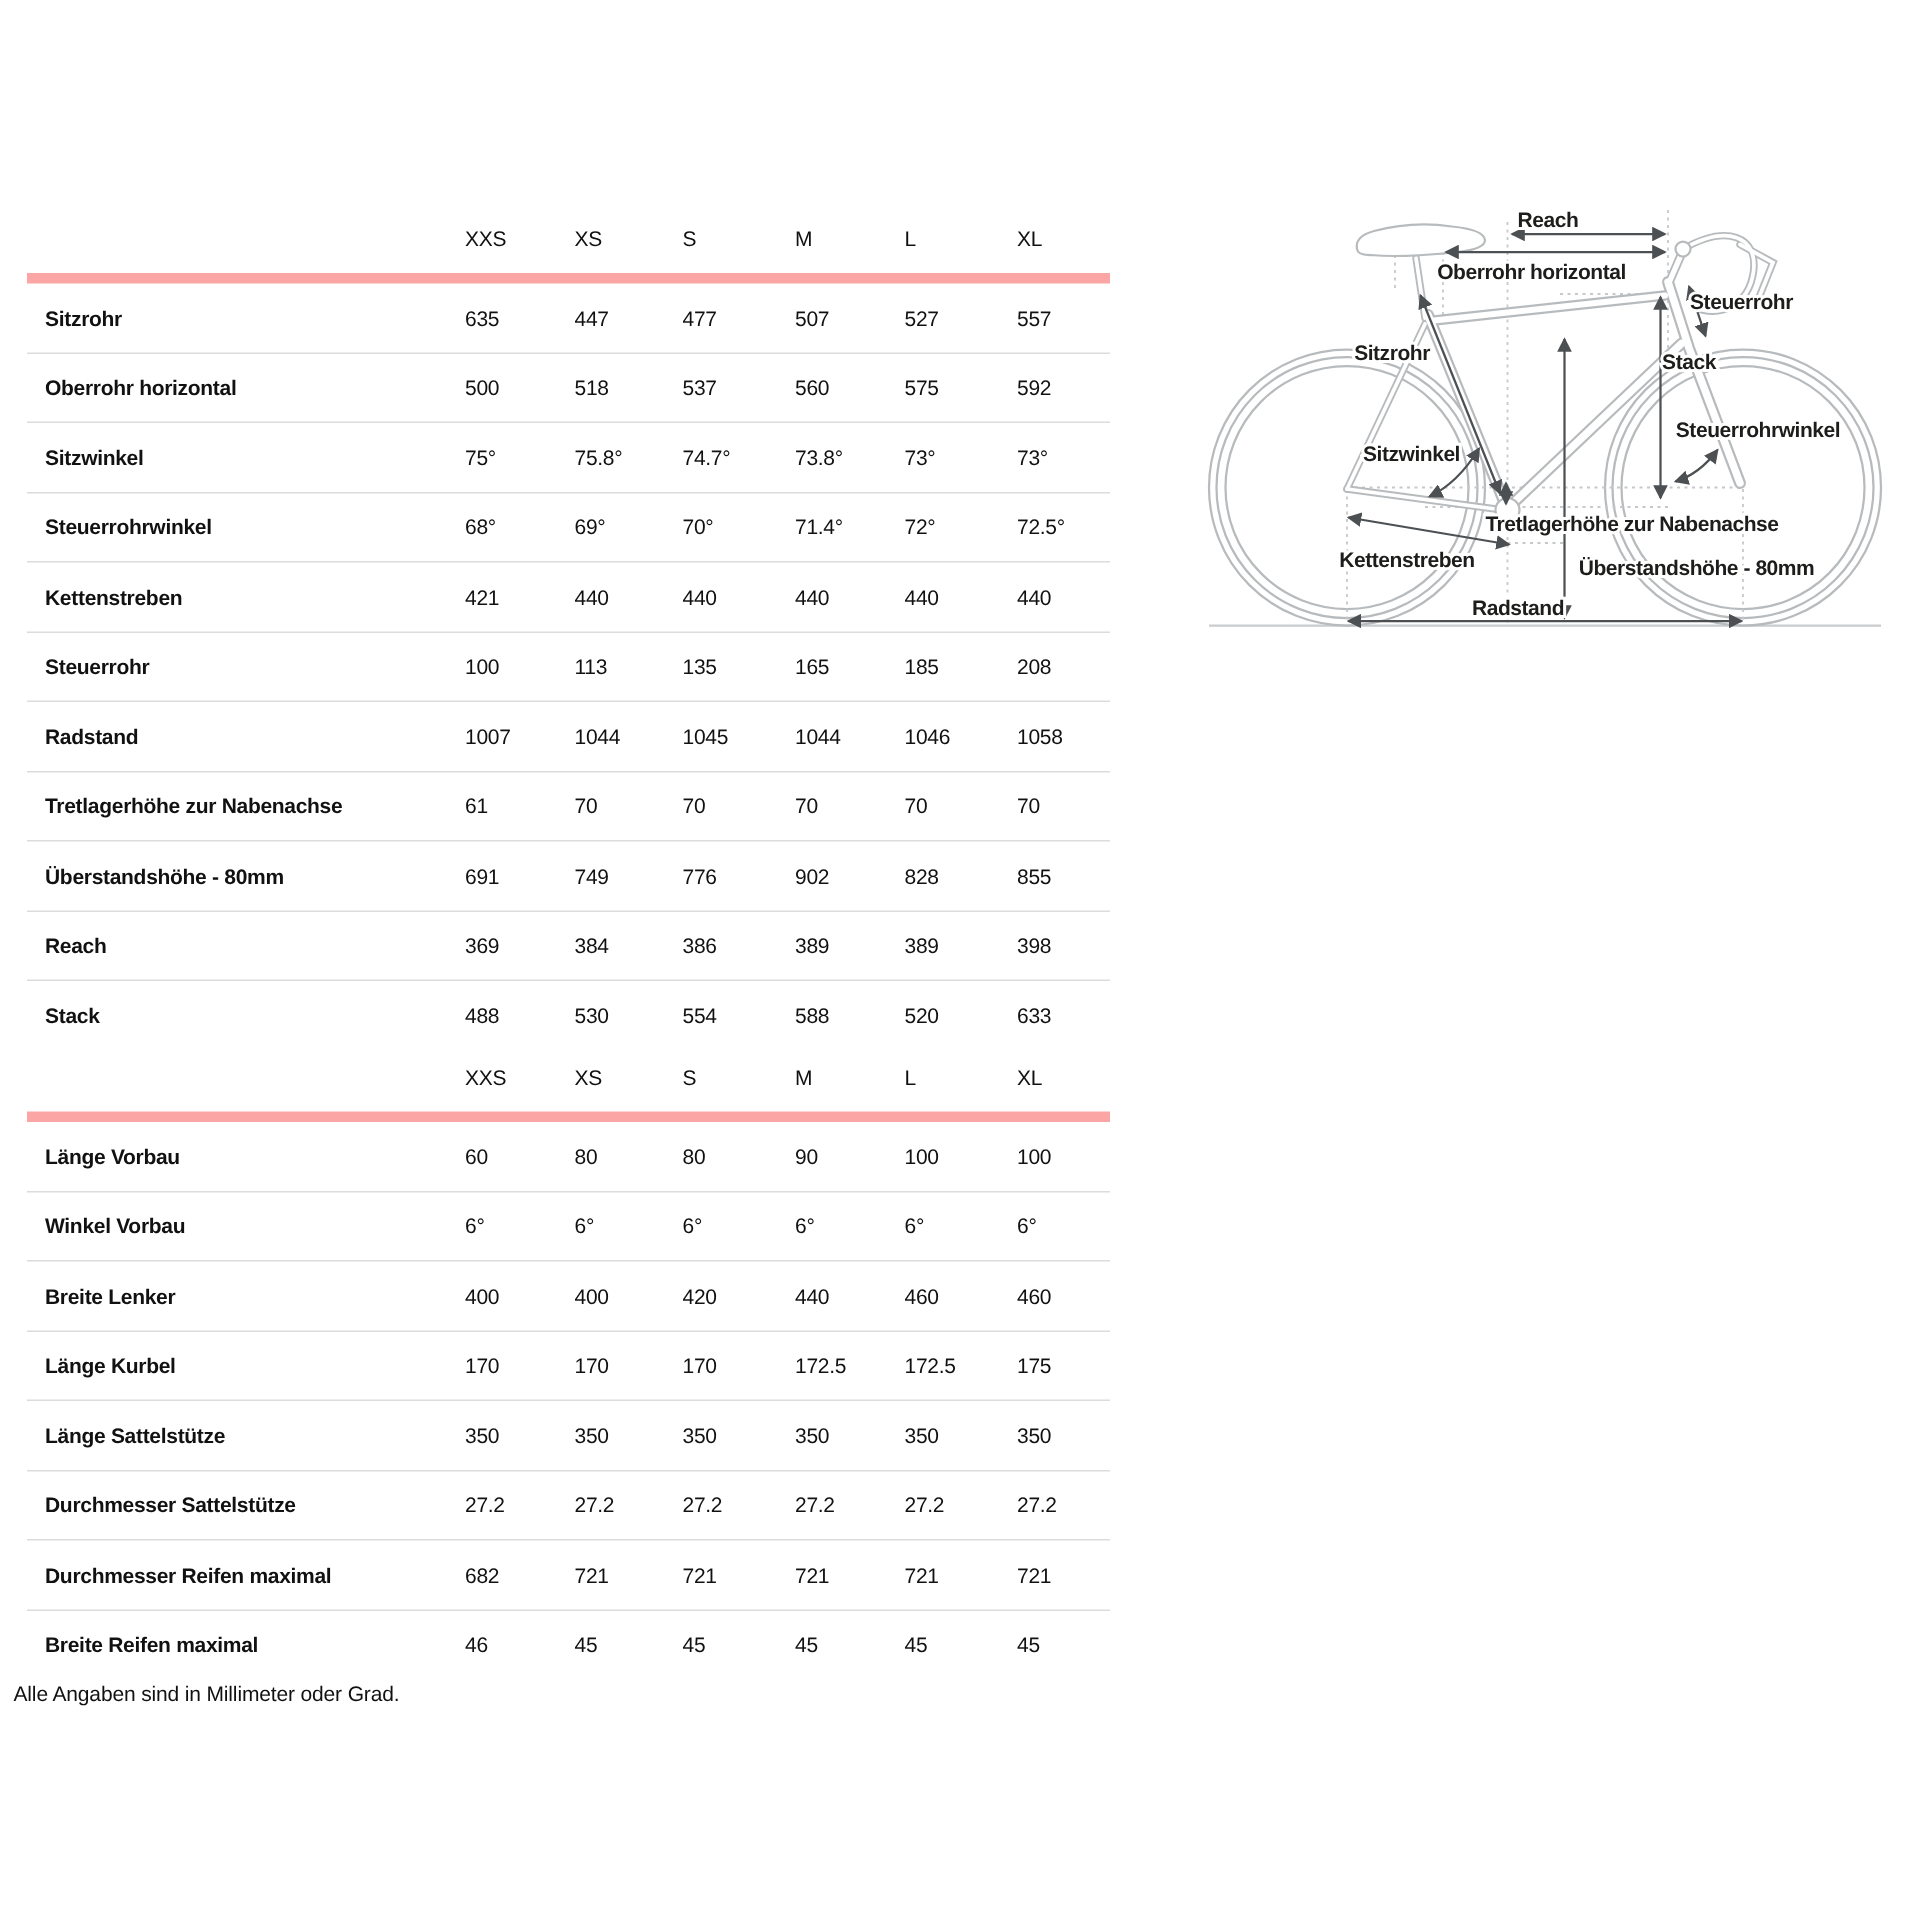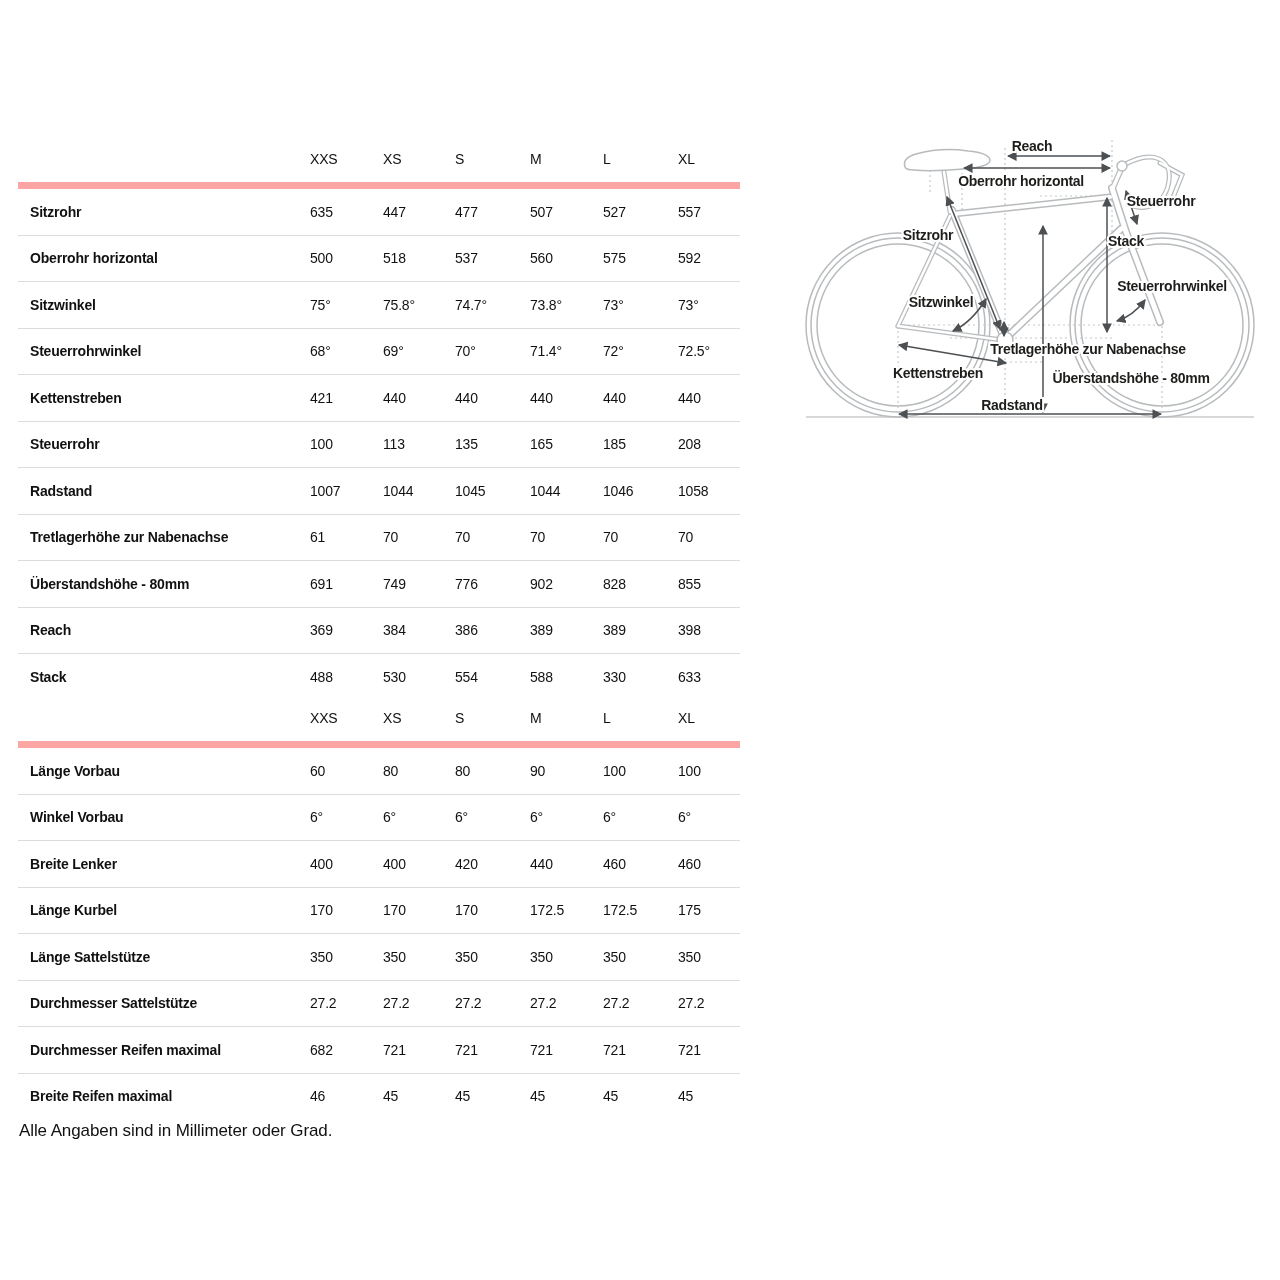--- a/index.html
+++ b/index.html
@@ -7,21 +7,21 @@
   .sheet{position:relative;width:1280px;height:1280px;overflow:hidden;background:#ffffff;}
   .tbl{position:absolute;left:18px;width:722px;}
   #geo{top:135px;}
   #comp{top:695px;}
   .thead{display:grid;grid-template-columns:292px 73px 72px 75px 73px 75px 62px;align-items:center;height:47px;border-bottom:7px solid #fca5a5;}
   #comp .thead{height:46px;}
   .row{display:grid;grid-template-columns:292px 73px 72px 75px 73px 75px 62px;align-items:center;height:45.5px;border-bottom:1px solid #dcdcdc;}
   .tbody .row:last-child{border-bottom:none;}
   .cell{font-size:14px;letter-spacing:-0.2px;white-space:nowrap;}
   .cell.label{font-weight:700;padding-left:12px;}
-  .footnote{position:absolute;left:19px;top:1121px;font-size:17px;letter-spacing:-0.1px;color:#111111;}
+  .footnote{position:absolute;left:9px;top:1121px;font-size:14px;letter-spacing:-0.1px;color:#111111;}
   .diagram{position:absolute;left:790px;top:125px;width:470px;height:310px;}
   .dim-label{font-size:14px;font-weight:600;letter-spacing:-0.3px;fill:#1d1d1b;stroke:#ffffff;stroke-width:4px;paint-order:stroke;text-anchor:middle;}
 </style>
 </head>
 <body>
 
 <div class="sheet">
 
   <section class="tbl" id="geo">
     <div class="thead">
@@ -133,21 +133,21 @@
     <span class="cell val">389</span>
     <span class="cell val">398</span>
   </div>
 
   <div class="row">
     <span class="cell label">Stack</span>
     <span class="cell val">488</span>
     <span class="cell val">530</span>
     <span class="cell val">554</span>
     <span class="cell val">588</span>
-    <span class="cell val">330</span>
+    <span class="cell val">520</span>
     <span class="cell val">633</span>
   </div>
 </div>
   </section>
 
   <section class="tbl" id="comp">
     <div class="thead">
       <span class="cell label"></span>
       <span class="cell">XXS</span>
       <span class="cell">XS</span>

